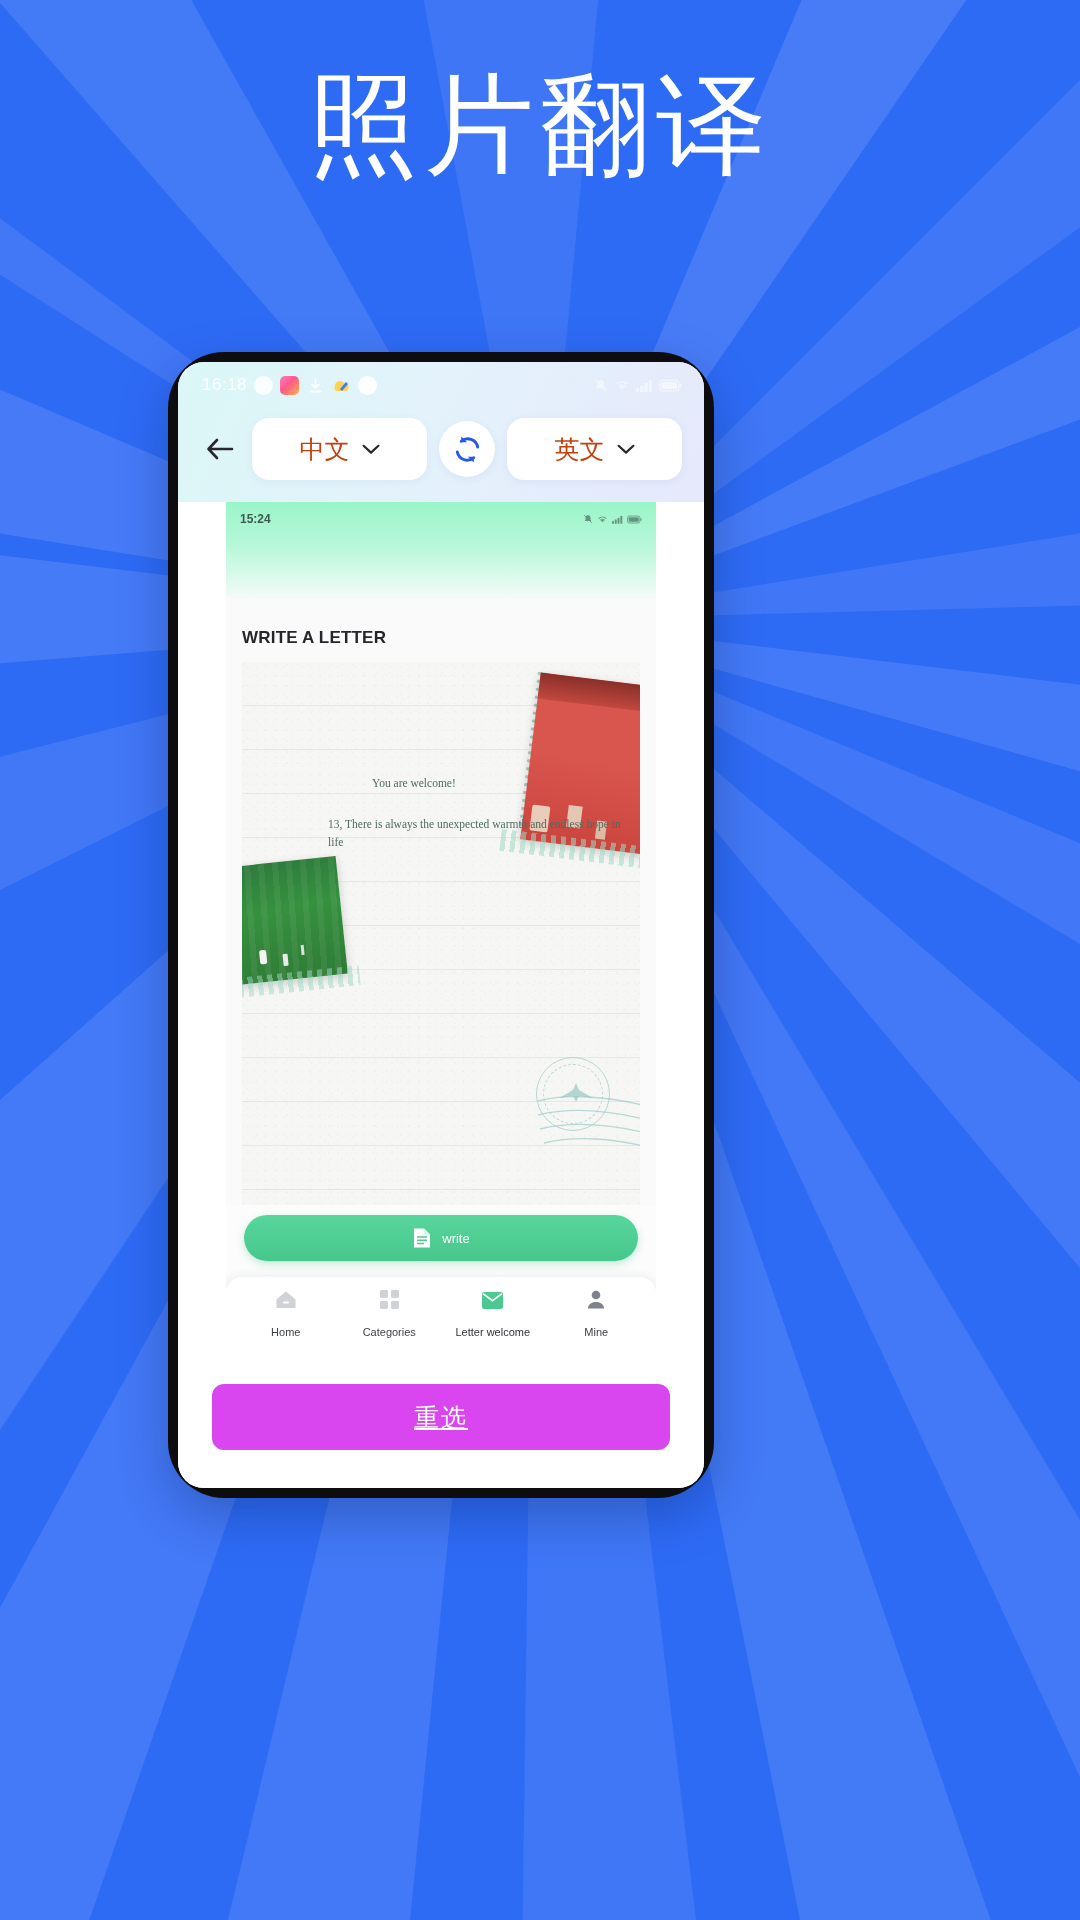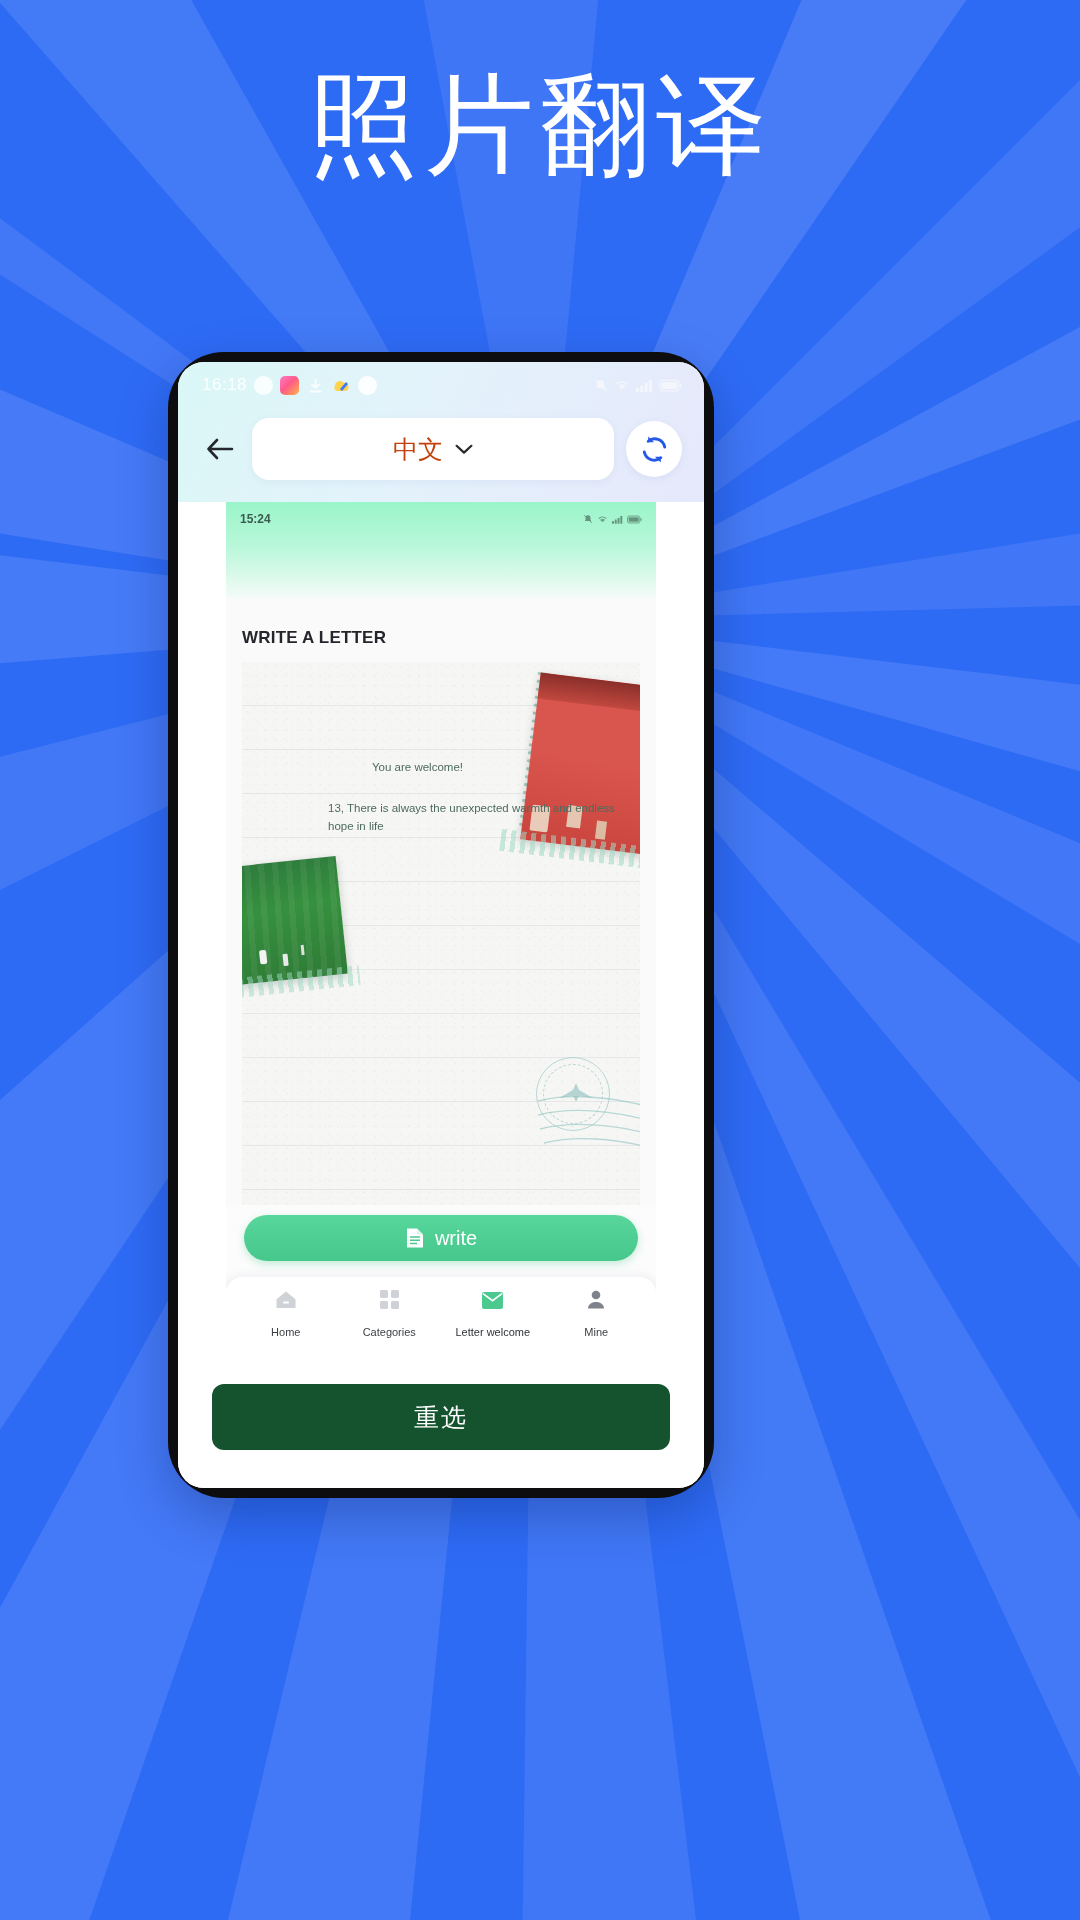--- a/index.html
+++ b/index.html
@@ -156,25 +156,26 @@
     background-image:
       radial-gradient(circle at 12% 22%, rgba(0,0,0,.022) 0 1px, transparent 1px),
       radial-gradient(circle at 63% 57%, rgba(0,0,0,.02) 0 1px, transparent 1px),
       radial-gradient(circle at 38% 81%, rgba(0,0,0,.02) 0 1px, transparent 1px);
     background-size: 11px 11px, 9px 9px, 13px 13px;
     pointer-events:none;
   }
   .letter-text {
     position: absolute;
     left: 86px; right: 10px;
-    top: 96px;
+    top: 112px;
     font-size: 11.5px;
     color: #4e6b5f;
     line-height: 18.5px;
     text-align: left;
+    font-family: Liberation Serif, serif;
   }
   .letter-text .welcome{ display:block; margin-left:44px; margin-bottom:22px; }
   .letter-text .body{ display:block; }
 
   
   .photo-red {
     position:absolute;
     right:-22px; top:18px;
     width:132px; height:168px;
     transform: rotate(7deg);
@@ -253,21 +254,21 @@
 
   
   .shot-actions{
     display:flex; gap:22px; padding: 10px 18px 16px 18px;
     flex:none; background:#fcfcfc;
   }
   .gbtn{
     flex:1; height:46px; border-radius:23px;
     background: linear-gradient(180deg,#58d69c,#46c78c);
     display:flex; align-items:center; justify-content:center; gap:10px;
-    color:#fff; font-size:20px;
+    color:#fff; font-size:13px;
     box-shadow: 0 3px 8px rgba(70,199,140,.32);
   }
   .gbtn.small{ font-size:9.5px; line-height:11px; text-align:left; }
   .gbtn svg{ display:block; flex:none; }
 
   
   .shot-nav{
     flex:none;
     background:#fff;
     border-top-left-radius:16px; border-top-right-radius:16px;
@@ -289,21 +290,21 @@
     background:#ffffff;
     padding: 30px 34px 38px 34px;
     display:flex; gap:22px;
   }
   .abtn{
     flex:1; height:66px; border-radius:12px;
     display:flex; align-items:center; justify-content:center;
     font-size:25px; color:#ffffff; letter-spacing:2px;
   }
   .abtn.edit{ background:#1f63e0; }
-  .abtn.reselect{ background:#14532d; }
+  .abtn.reselect{ background:#d946ef;text-decoration:underline; }
 </style>
 </head>
 <body>
 
 <svg id="bg-rays" viewBox="0 0 1080 1920" preserveAspectRatio="none">
   <rect x="0" y="0" width="1080" height="1920" fill="#2e6bf5"></rect>
   <g transform="translate(540,620)">
     <polygon points="0,0 -1500,-240 -1500,-640" fill="#5b87f8" opacity="0.55"></polygon>
     <polygon points="0,0 -1500,120 -1500,-180" fill="#7ea2fb" opacity="0.30"></polygon>
     <polygon points="0,0 -1400,700 -1500,380" fill="#5b87f8" opacity="0.45"></polygon>
@@ -390,20 +391,26 @@
 
         <div class="swapbtn">
           <svg width="33" height="33" viewBox="0 0 34 34">
             <path d="M6.5 19.5a10.5 10.5 0 0 0 17 6" stroke="#2558e8" stroke-width="3" fill="none" stroke-linecap="round"></path>
             <path d="M27.5 14.5a10.5 10.5 0 0 0-17-6" stroke="#2558e8" stroke-width="3" fill="none" stroke-linecap="round"></path>
             <path d="M10.5 3.5l0 6 6 0z" fill="#2558e8"></path>
             <path d="M23.5 30.5l0-6-6 0z" fill="#2558e8"></path>
           </svg>
         </div>
 
+        <div class="pill">
+          <span>英文</span>
+          <svg class="chev" width="18" height="11" viewBox="0 0 18 11">
+              <path d="M1.6 1.8L9 8.6l7.4-6.8" stroke="#26282d" stroke-width="2.2" fill="none" stroke-linecap="round" stroke-linejoin="round"></path>
+            </svg>
+        </div>
       </div>
     </div>
 
     <div class="shot-wrap">
       <div class="shot">
 
         <div class="shot-head">
           <div class="shot-status">
             <span>15:24</span>
             <span class="sp"></span>

